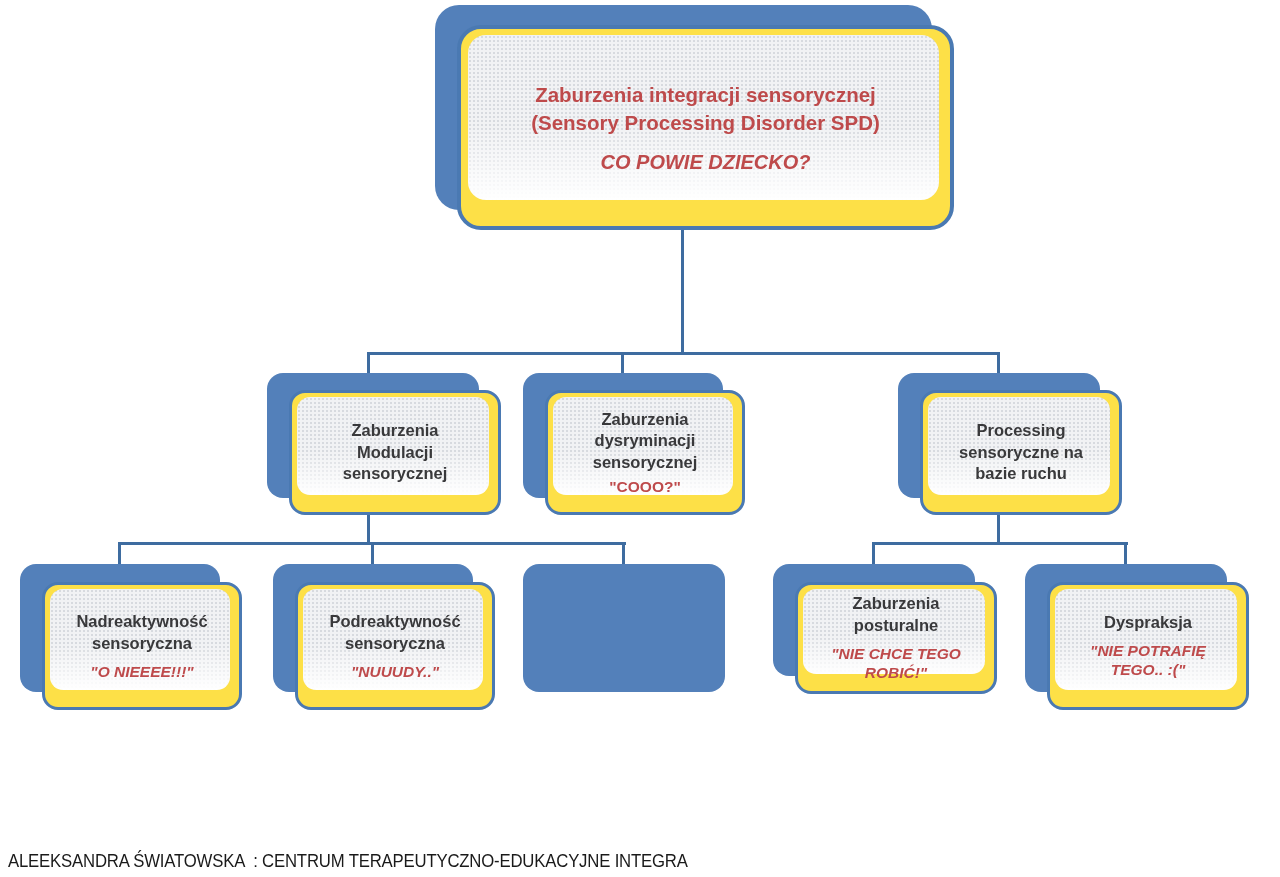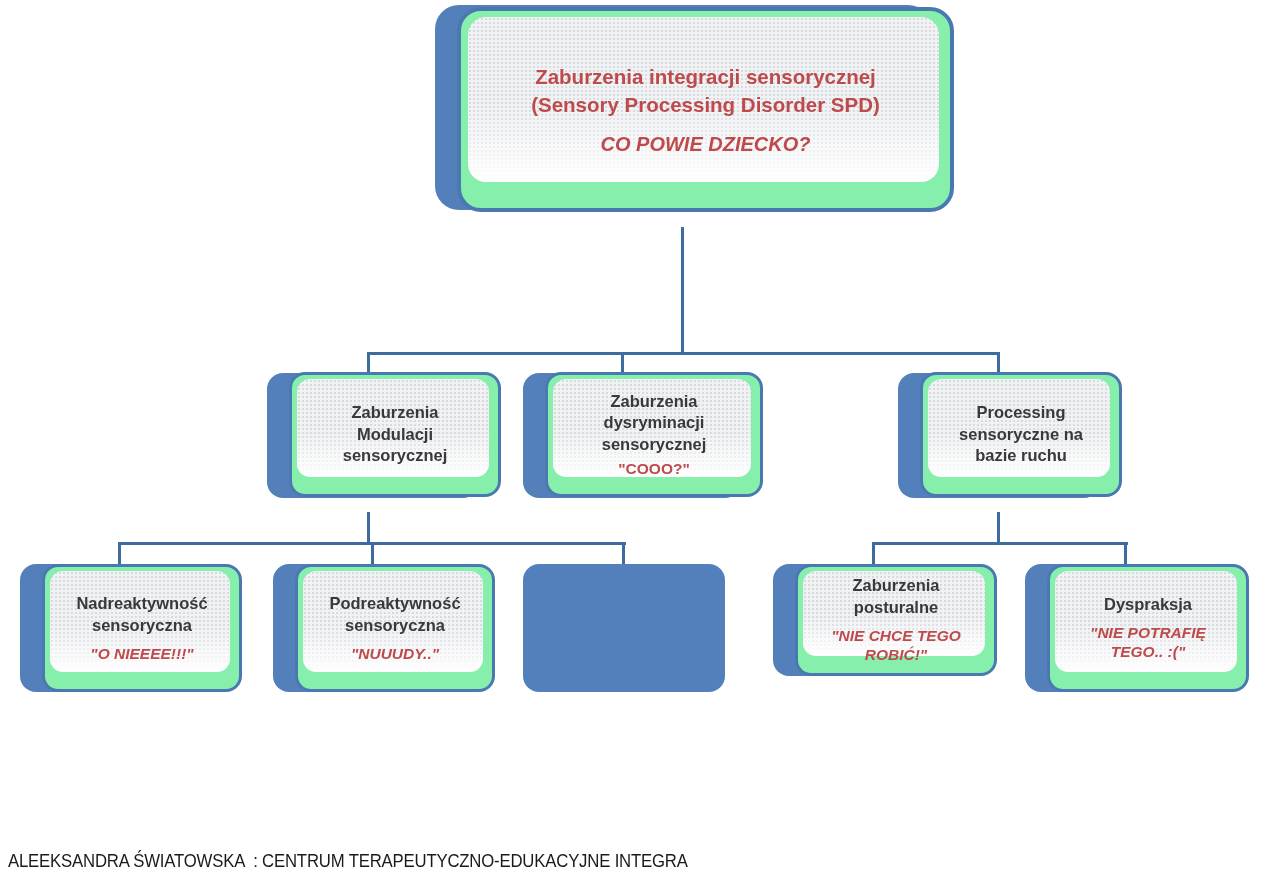--- a/index.html
+++ b/index.html
@@ -19,23 +19,23 @@
   
   .conn{position:absolute;background:var(--connector);}
   
   .node{position:absolute;}
   .node .back{
     position:absolute;left:0;top:0;
     width:calc(100% - 22px);height:calc(100% - var(--oy));
     background:var(--shape_blue);border-radius:16px;
   }
   .node .front{
-    position:absolute;right:0;bottom:18px;
+    position:absolute;right:0;bottom:0;
     width:calc(100% - 22px);height:calc(100% - var(--oy));
-    background:#86efac;border:3px solid var(--shape_border);
+    background:#fde047;border:3px solid var(--shape_border);
     border-radius:16px;overflow:hidden;
   }
   .node .panel{
     position:absolute;left:5px;right:9px;top:4px;bottom:17px;
     border-radius:13px;background-color:var(--panel_gray);
     background-image:
       linear-gradient(180deg, rgba(241,242,244,0) 55%, #ffffff 100%),
       radial-gradient(circle, #d7dadf 0.8px, rgba(215,218,223,0) 1.1px);
     background-size:100% 100%, 4px 4px;
   }
@@ -104,21 +104,21 @@
 <div class="node mid" style="left:267px;top:373px;width:234px;height:142px">
   <div class="back"></div>
   <div class="front">
     <div class="panel"></div>
     <div class="content">
       <div class="heading">Zaburzenia Modulacji sensorycznej</div>
     </div>
   </div>
 </div>
 
-<div class="node mid" style="left:523px;top:373px;width:240px;height:142px">
+<div class="node mid" style="left:523px;top:373px;width:222px;height:142px">
   <div class="back"></div>
   <div class="front">
     <div class="panel"></div>
     <div class="content">
       <div class="heading">Zaburzenia dysryminacji sensorycznej</div>
       <div class="quote" style="margin-top:3px">"COOO?"</div>
     </div>
   </div>
 </div>
 

